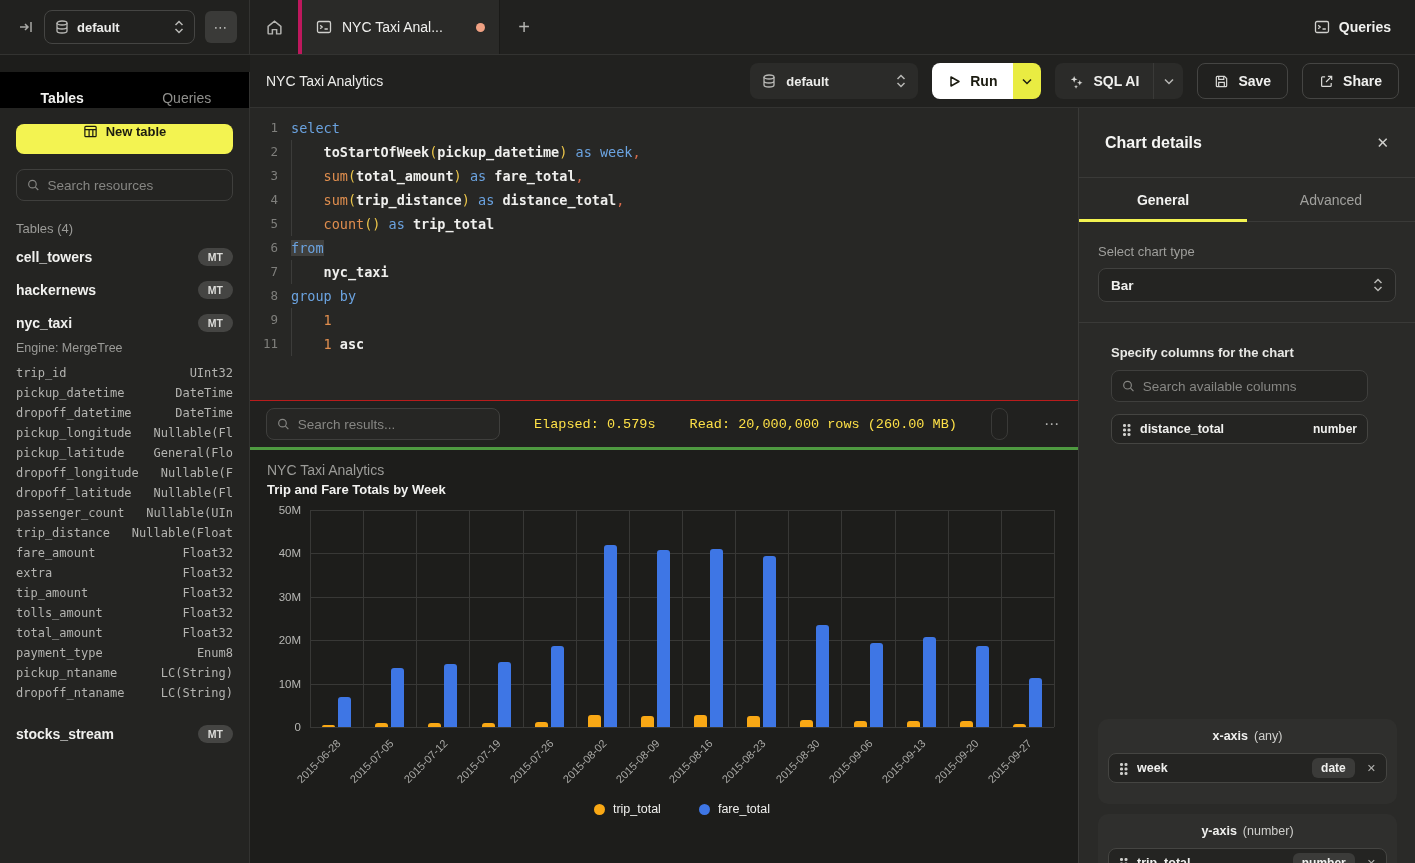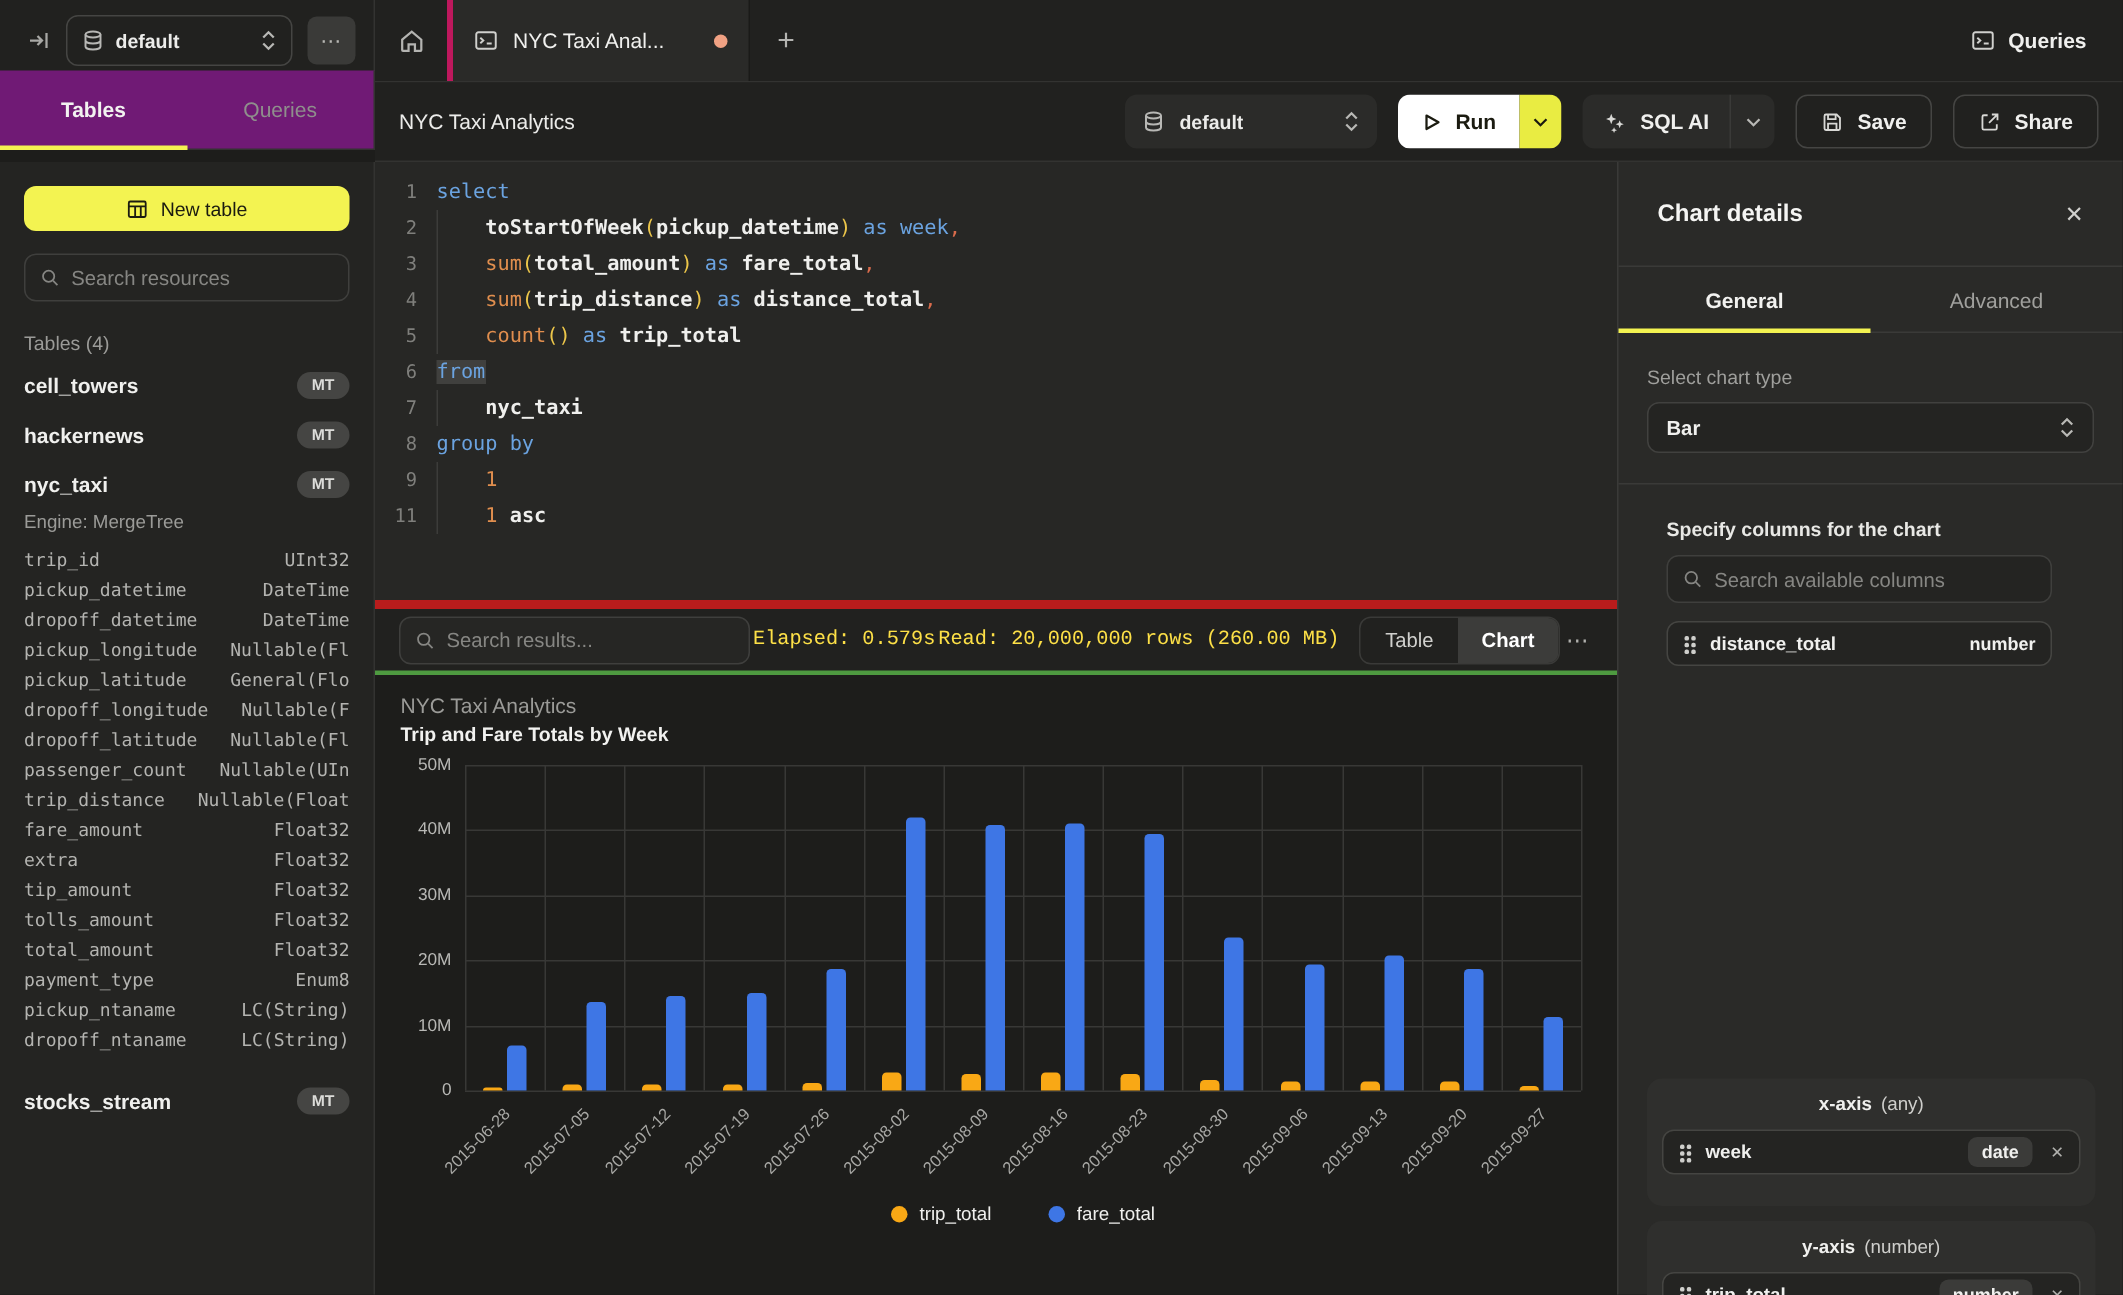--- a/index.html
+++ b/index.html
@@ -25,21 +25,21 @@
     border-right:1px solid #1a1a18; border-left:4px solid #be185d; }
   .tab-title { font-size:14px; color:#f0f0ee; flex:1; white-space:nowrap; overflow:hidden; }
   .tab-dot { width:9px; height:9px; border-radius:50%; background:#f0a183; }
   .plus-btn { width:48px; display:flex; align-items:center; justify-content:center;
     color:#b4b4b1; font-size:20px; font-weight:300; }
   .topbar-spacer { flex:1; }
   .queries-btn { display:flex; align-items:center; gap:9px; color:#f0f0ee; font-size:14px;
     font-weight:600; padding:0 24px; }
 
   
-  #sidebar-tabs { left:0; top:47px; width:250px; height:53px; background:#701a75;
+  #sidebar-tabs { left:0; top:72px; width:250px; height:53px; background:#000000;
     border-right:1px solid #333331; border-bottom:1px solid #333331; display:flex; }
   .side-tab { flex:1; display:flex; align-items:center; justify-content:center; font-size:14px;
     color:#8f8f8c; position:relative; cursor:pointer; }
   .side-tab.active { color:#f2f2f0; font-weight:600; }
   .side-tab.active::after { content:""; position:absolute; left:0; right:0; bottom:-1px; height:3px; background:#f3f351; }
   #main-toolbar { left:250px; top:55px; width:1165px; height:53px; background:#21211f;
     border-bottom:1px solid #333331; display:flex; align-items:center; padding:0 16px; gap:14px; }
   .qtitle { font-size:14px; color:#ececea; flex:1; }
   .tb-select { display:flex; align-items:center; gap:10px; background:#2b2b29; border-radius:8px;
     height:36px; padding:0 12px; width:168px; font-size:13px; font-weight:600; color:#ececea; }
@@ -52,21 +52,21 @@
   .split-main { display:flex; align-items:center; gap:9px; padding:0 14px; font-size:14px; font-weight:700; color:#f0f0ee; }
   .split-arrow { width:30px; display:flex; align-items:center; justify-content:center;
     color:#b8b8b5; border-left:1px solid #3a3a38; }
   .ghost-btn { display:flex; align-items:center; gap:9px; height:36px; padding:0 16px;
     border:1px solid #454543; border-radius:8px; font-size:14px; font-weight:700; color:#f0f0ee; cursor:pointer; }
 
   
   #sidebar { left:0; top:108px; width:250px; height:755px; background:#242422;
     border-right:1px solid #333331; padding:16px; overflow:hidden; }
   .new-table { width:100%; height:30px; background:#f3f351; border:none; border-radius:8px;
-    color:#1b1b10; font-size:13px; font-weight:400; display:flex; align-items:center;
+    color:#1b1b10; font-size:13px; font-weight:700; display:flex; 
     justify-content:center; gap:8px; cursor:pointer; font-family:inherit; }
   .search-box { display:flex; align-items:center; gap:8px; border:1px solid #3f3f3d; border-radius:8px;
     height:32px; padding:0 10px; margin-top:15px; color:#868683; }
   .search-box input { background:none; border:none; outline:none; color:#d8d8d5; font-size:13.5px;
     width:100%; font-family:inherit; }
   .search-box input::placeholder { color:#868683; }
   .sect-label { font-size:13px; color:#9b9b98; margin:20px 0 4px 0; }
   .tbl-row { display:flex; align-items:center; justify-content:space-between; height:33px; cursor:pointer; }
   .tbl-name { font-size:14px; font-weight:700; color:#f0f0ee; }
   .mt-badge { background:#48484600; background:#454543; color:#dcdcd9; font-size:10.5px; font-weight:700;
@@ -86,21 +86,21 @@
   .s-kw { color:#6ba3e0; }
   .s-id { color:#efefed; font-weight:700; }
   .s-fn { color:#e08e4e; }
   .s-num { color:#e08e4e; }
   .s-par { color:#ecc64a; }
   .s-pun { color:#da6c4c; }
   .s-sel { background:#40403e; }
 
   
   #results-bar { left:250px; top:400px; width:828px; height:47px; background:#21211f;
-    display:flex; align-items:center; padding:0 16px; gap:2px; border-top:6px solid #b91c1c; }
+    display:flex; align-items:center; padding:0 16px; gap:34px; border-top:1px solid #b91c1c; }
   #results-bar .search-box { margin-top:0; width:234px; flex:none; background:#262624; }
   .stat { font-size:13.5px; color:#fde047; white-space:nowrap;font-family:Liberation Mono, monospace; }
   .view-toggle { margin-left:auto; display:flex; border:1px solid #3a3a38; border-radius:8px;
     overflow:hidden; height:32px; }
   .view-seg { display:flex; align-items:center; padding:0 16px; font-size:13.5px; color:#d0d0cd; cursor:pointer; }
   .view-seg.active { background:#3c3c3a; color:#ffffff; font-weight:700; }
   .more-dots { color:#b0b0ad; font-size:15px; letter-spacing:1px; padding:0 2px; cursor:pointer; }
   #green-line { left:250px; top:447px; width:828px; height:3px; background:#4e9a40; }
 
   

